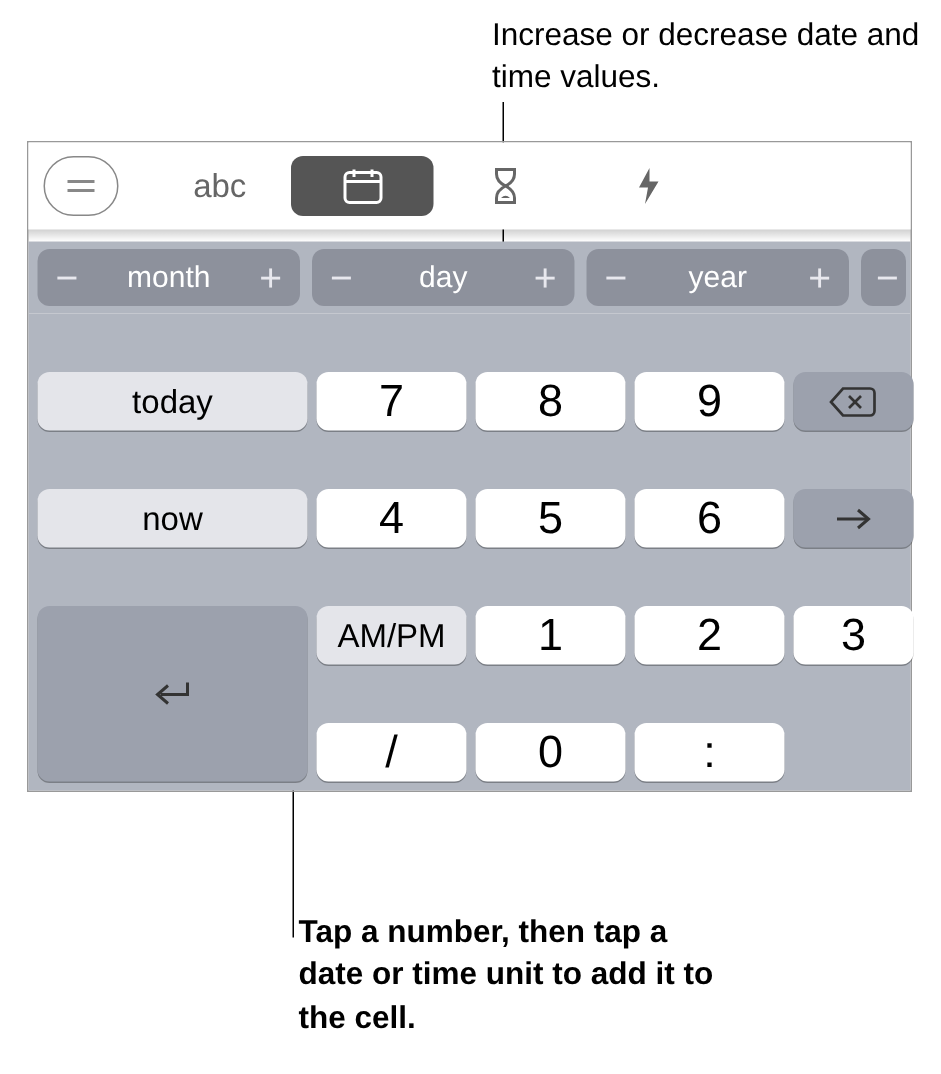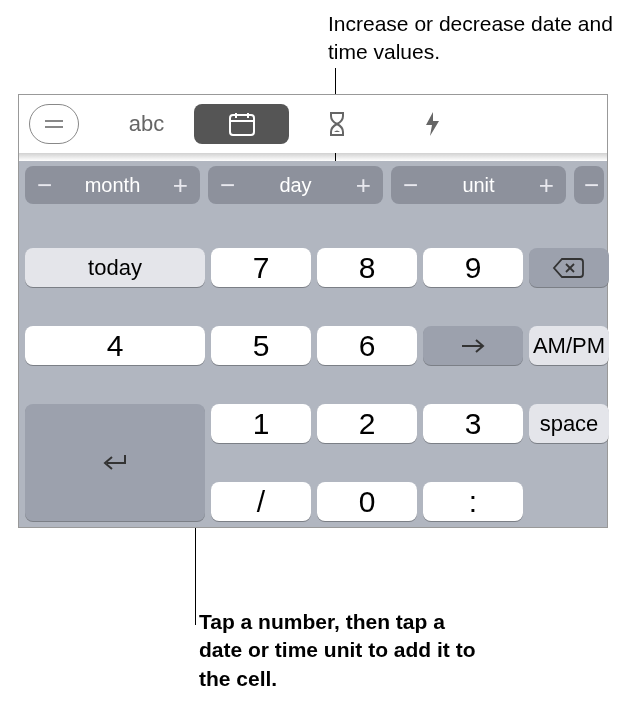--- a/index.html
+++ b/index.html
@@ -210,21 +210,21 @@
       <span>month</span>
       <span class="unit-sign">+</span>
     </div>
     <div class="unit-pill">
       <span class="unit-sign">−</span>
       <span>day</span>
       <span class="unit-sign">+</span>
     </div>
     <div class="unit-pill">
       <span class="unit-sign">−</span>
-      <span>unit</span>
+      <span>year</span>
       <span class="unit-sign">+</span>
     </div>
     <div class="unit-pill partial">
       <span class="unit-sign">−</span>
     </div>
   </div>
 
   <div class="keypad">
 
     <div class="key side">today</div>
@@ -232,20 +232,21 @@
     <div class="key num">8</div>
     <div class="key num">9</div>
     <div class="key util">
       <svg width="34" height="22" viewBox="0 0 34 22">
         <path d="M10 2 h18 a3 3 0 0 1 3 3 v12 a3 3 0 0 1 -3 3 h-18 l-8 -9 z" fill="none" stroke="#333" stroke-width="1.8"></path>
         <line x1="14" y1="7" x2="22" y2="15" stroke="#333" stroke-width="1.8"></line>
         <line x1="22" y1="7" x2="14" y2="15" stroke="#333" stroke-width="1.8"></line>
       </svg>
     </div>
 
+    <div class="key side">now</div>
     <div class="key num">4</div>
     <div class="key num">5</div>
     <div class="key num">6</div>
     <div class="key util">
       <svg width="26" height="18" viewBox="0 0 26 18">
         <line x1="2" y1="9" x2="22" y2="9" stroke="#333" stroke-width="2"></line>
         <polyline points="16,3 23,9 16,15" fill="none" stroke="#333" stroke-width="2"></polyline>
       </svg>
     </div>
 
@@ -253,19 +254,18 @@
     <div class="key num">1</div>
     <div class="key num">2</div>
     <div class="key num">3</div>
     <div class="key util return">
       <svg width="28" height="22" viewBox="0 0 28 22">
         <path d="M24 3 v8 h-18" fill="none" stroke="#333" stroke-width="2"></path>
         <polyline points="11,5 4,11 11,17" fill="none" stroke="#333" stroke-width="2"></polyline>
       </svg>
     </div>
 
-    <div class="key side">space</div>
     <div class="key num">/</div>
     <div class="key num">0</div>
     <div class="key num">:</div>
   </div>
 
 </div>
 
 </body></html>

